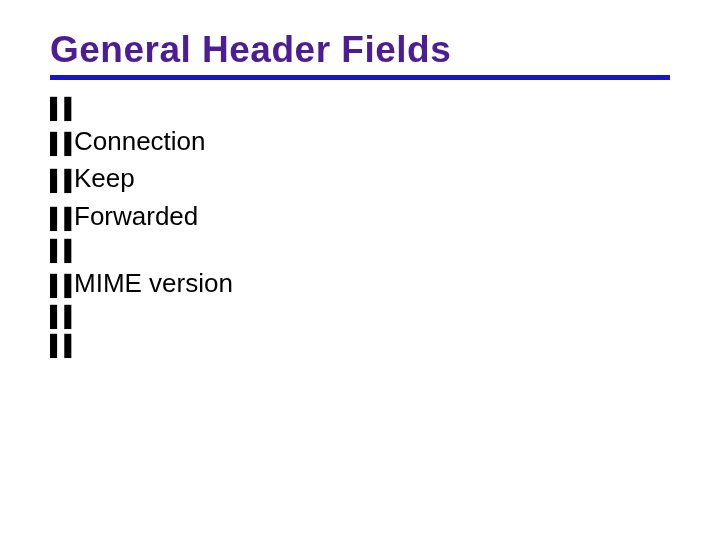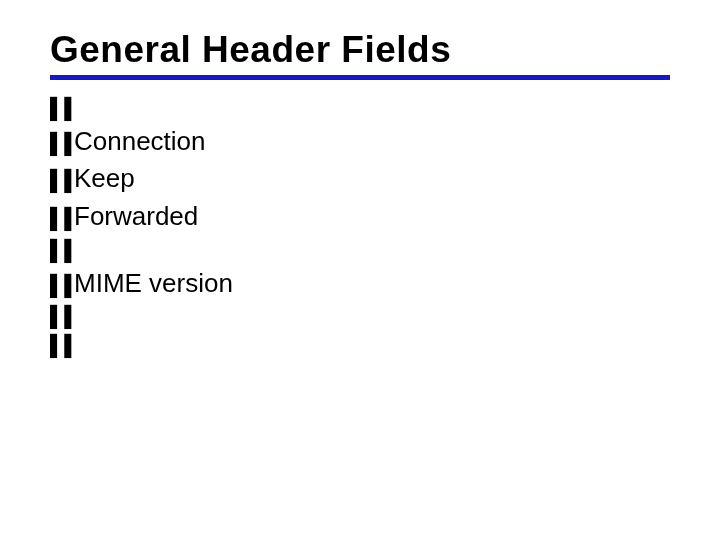--- a/index.html
+++ b/index.html
@@ -16,21 +16,21 @@
     width: 720px;
     height: 540px;
     padding: 30px 50px 0 50px;
     position: relative;
   }
   .title {
     font-family: "Arial Black", Arial, Helvetica, sans-serif;
     font-weight: 900;
     font-size: 37px;
     letter-spacing: 0.5px;
-    color: #000000;
+    color: #4c1d95;
     margin: 0 0 4px 0;
     line-height: 1.1;
   }
   .rule {
     border: none;
     border-top: 5px solid #1818c0;
     margin: 0 0 14px 0;
     width: 100%;
   }
   .items {

